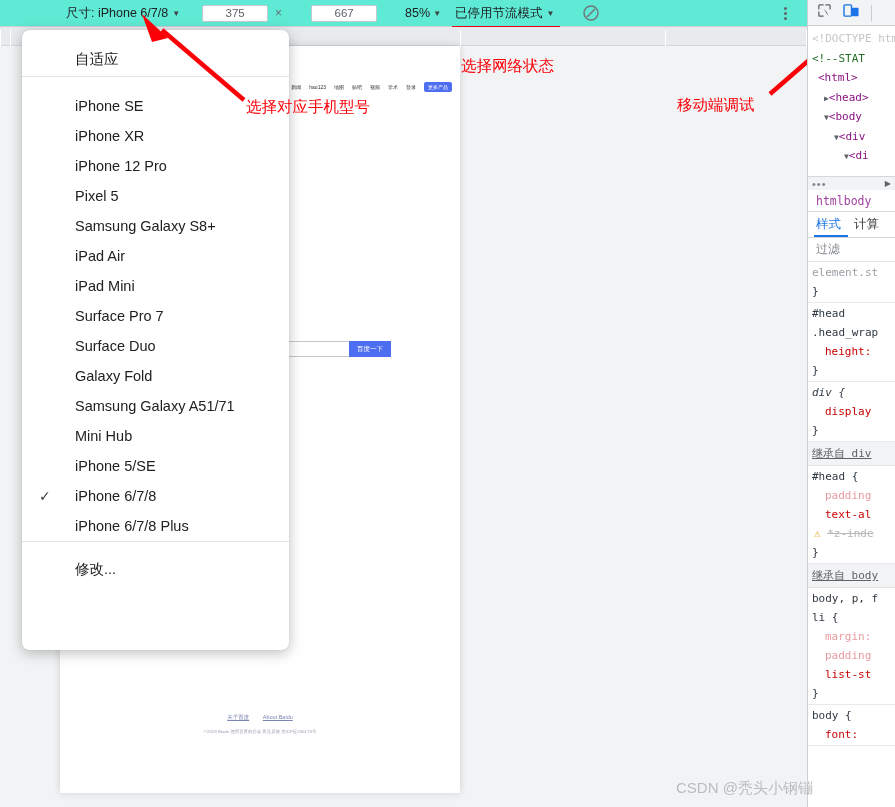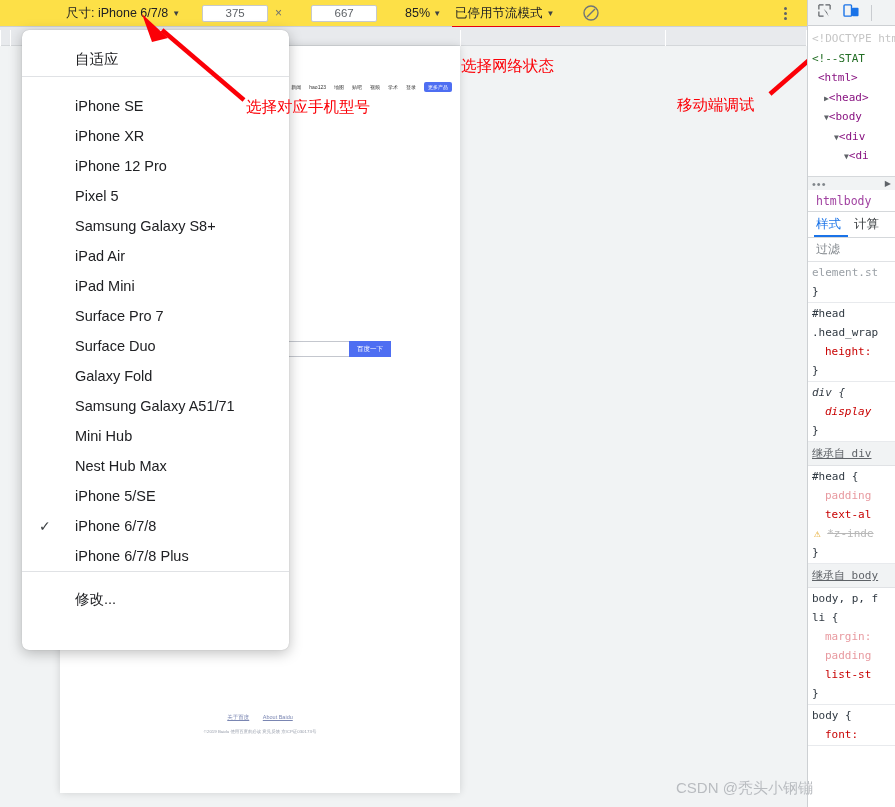--- a/index.html
+++ b/index.html
@@ -7,21 +7,21 @@
     width: 895px; height: 807px;
     overflow: hidden;
     background: #ffffff;
     font-family: "Liberation Sans", "DejaVu Sans", sans-serif;
   }
   #root { position: relative; width: 895px; height: 807px; overflow: hidden; }
 
   
   .device-toolbar {
     position: absolute; left: 0; top: 0; width: 807px; height: 27px;
-    background: #fde047; border-bottom: 1px solid #cdd0d3;
+    background: #5eead4; border-bottom: 1px solid #cdd0d3;
     display: flex; align-items: center; box-sizing: border-box;
   }
   .dt-size-label {
     font-size: 12.5px; color: #202124; margin-left: 66px;
     white-space: nowrap; display: flex; align-items: center; gap: 4px;
   }
   .caret { font-size: 8px; color: #3c4043; position: relative; top: 0px; }
   .dim-input {
     width: 66px; height: 17px; margin-left: 22px;
     border: 1px solid #c6c9cc; background: #fff; border-radius: 2px;
@@ -109,21 +109,21 @@
   }
   .css-rule { padding: 1px 0 1px 4px; border-bottom: 1px solid #e8eaed; white-space: nowrap; }
   .css-inh {
     background: #f1f3f4; color: #5f6368; padding: 2px 0 2px 4px;
     border-bottom: 1px solid #e0e2e5; white-space: nowrap; font-size: 11px; text-decoration: underline;
   }
   .sel  { color: #303942; }
   .sel-i{ color: #303942; font-style: italic; }
   .prop { color: #c80000; padding-left: 13px; display: block; }
   .prop-dim { color: #e89aa0; padding-left: 13px; display: block; }
-  .prop-i { color: #c80000; font-style: italic; padding-left: 13px; display: block; }
+  .prop-i { color: #c80000; padding-left: 13px; display: block; }
   .strike { text-decoration: line-through; color: #b8b8b8; }
   .warn { color: #e3a21a; }
   .el-style { color: #9aa0a6; }
 
   
   .ruler {
     position: absolute; left: 0; top: 27px; width: 807px; height: 19px;
     background: #e8eaed; box-sizing: border-box;
     border-bottom: 1px solid #d4d7da;
   }
@@ -309,23 +309,20 @@
           <span class="lbl">Surface Duo</span>
         </div>
         <div class="menu-item">
           <span class="lbl">Galaxy Fold</span>
         </div>
         <div class="menu-item">
           <span class="lbl">Samsung Galaxy A51/71</span>
         </div>
         <div class="menu-item">
           <span class="lbl">Mini Hub</span>
-        </div>
-        <div class="menu-item">
-          <span class="lbl">Nest Hub Max</span>
         </div>
         <div class="menu-item">
           <span class="lbl">iPhone 5/SE</span>
         </div>
         <div class="menu-item">
           <span class="check">✓</span>
           <span class="lbl">iPhone 6/7/8</span>
         </div>
         <div class="menu-item">
           <span class="lbl">iPhone 6/7/8 Plus</span>

